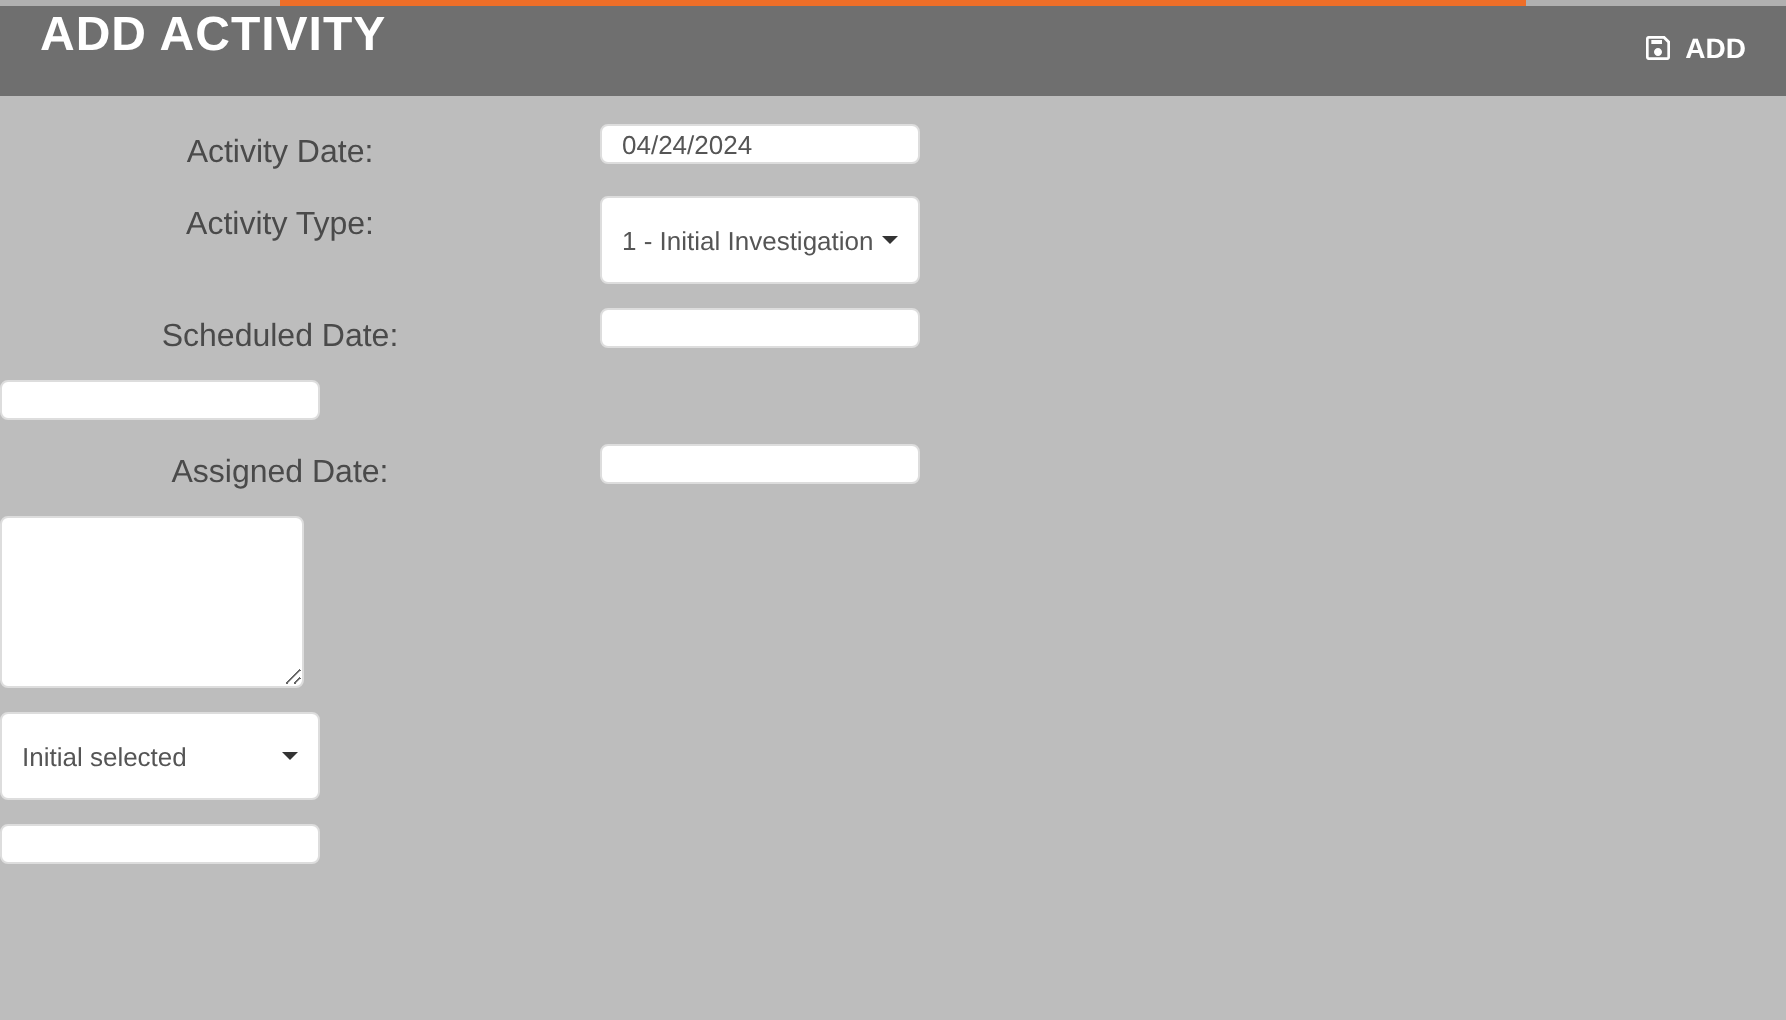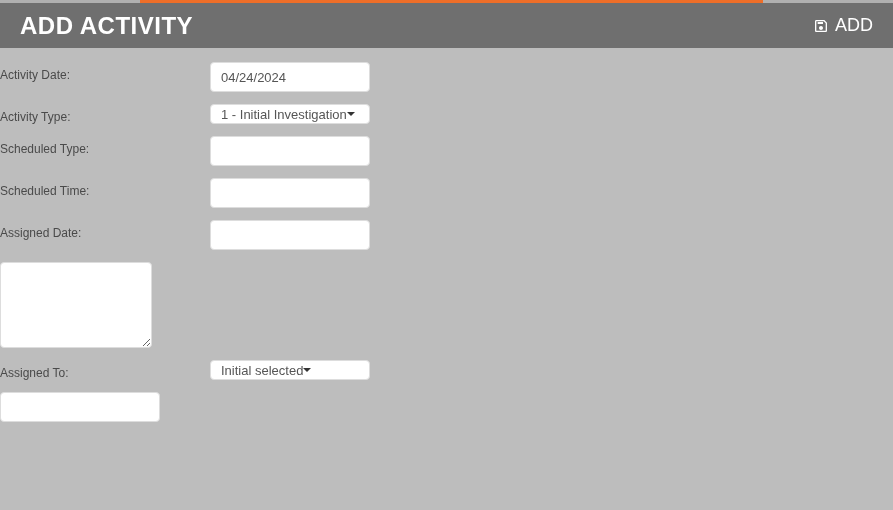--- a/index.html
+++ b/index.html
@@ -11,21 +11,21 @@
       font-family: "Segoe UI", Arial, sans-serif;
       background: #bdbdbd;
       width: 893px;
       height: 510px;
       overflow: hidden;
     }
     .header {
       background: #6f6f6f;
       height: 48px;
       display: flex;
-      align-items: center;
+      align-items: flex-end;
       justify-content: space-between;
       padding: 16px 20px;
       border-top: 3px solid #ee6e28;
       position: relative;
       gap: 42px;
     }
     .header::before {
       content: "";
       position: absolute;
       top: -3px;
@@ -47,68 +47,68 @@
       color: #fff;
       font-size: 24px;
       font-weight: 600;
       letter-spacing: 0.5px;
     }
     .header-actions {
       display: flex;
       align-items: center;
       gap: 6px;
       color: #fff;
-      font-size: 18px;
-      font-weight: 400;
+      font-size: 14px;
+      font-weight: 700;
       cursor: pointer;
     }
     .header-actions svg {
       width: 16px;
       height: 16px;
       fill: #fff;
     }
     .form-body {
       padding: 14px 0;
     }
     .form-row {
       display: flex;
       align-items: flex-start;
       margin-bottom: 12px;
     }
     .form-label {
-      width: 210px;
-      text-align: left;
+      width: 300px;
+      text-align: center;
       padding-right: 20px;
       color: #4a4a4a;
-      font-size: 12px;
+      font-size: 16px;
       padding-top: 6px;
     }
     .form-input {
       width: 160px;
-      height: 30px;
+      height: 20px;
       background: #fff;
       border: 1px solid #ddd;
       border-radius: 4px;
       padding: 0 10px;
       font-size: 13px;
       color: #555;
       outline: none;
     }
     .form-select {
       width: 160px;
-      height: 20px;
+      height: 44px;
       background: #fff;
       border: 1px solid #ddd;
       border-radius: 4px;
       padding: 0 10px;
       font-size: 13px;
       color: #555;
       display: flex;
       align-items: center;
-      justify-content: flex-start;
+      justify-content: space-between;
       cursor: pointer;
       position: relative;
     }
     .caret {
       width: 0;
       height: 0;
       border-left: 4px solid transparent;
       border-right: 4px solid transparent;
       border-top: 4px solid #333;
     }
@@ -148,41 +148,39 @@
 
   <div class="form-row">
     <div class="form-label">Activity Type:</div>
     <div class="form-select">
       <span>1 - Initial Investigation</span>
       <span class="caret"></span>
     </div>
   </div>
 
   <div class="form-row">
-    <div class="form-label">Scheduled Type:</div>
+    <div class="form-label">Scheduled Date:</div>
     <input class="form-input" type="text" value="" style="">
   </div>
 
   <div class="form-row">
-    <div class="form-label">Scheduled Time:</div>
     <input class="form-input" type="text" value="" style="">
   </div>
 
   <div class="form-row">
     <div class="form-label">Assigned Date:</div>
     <input class="form-input" type="text" value="" style="">
   </div>
 
   <div class="form-row">
     <textarea class="form-textarea" style=""></textarea>
   </div>
 
 
   <div class="form-row">
-    <div class="form-label">Assigned To:</div>
     <div class="form-select">
       <span>Initial selected</span>
       <span class="caret"></span>
     </div>
   </div>
 
   <div class="form-row">
     <input class="form-input" type="text" value="" style="">
   </div>
 

